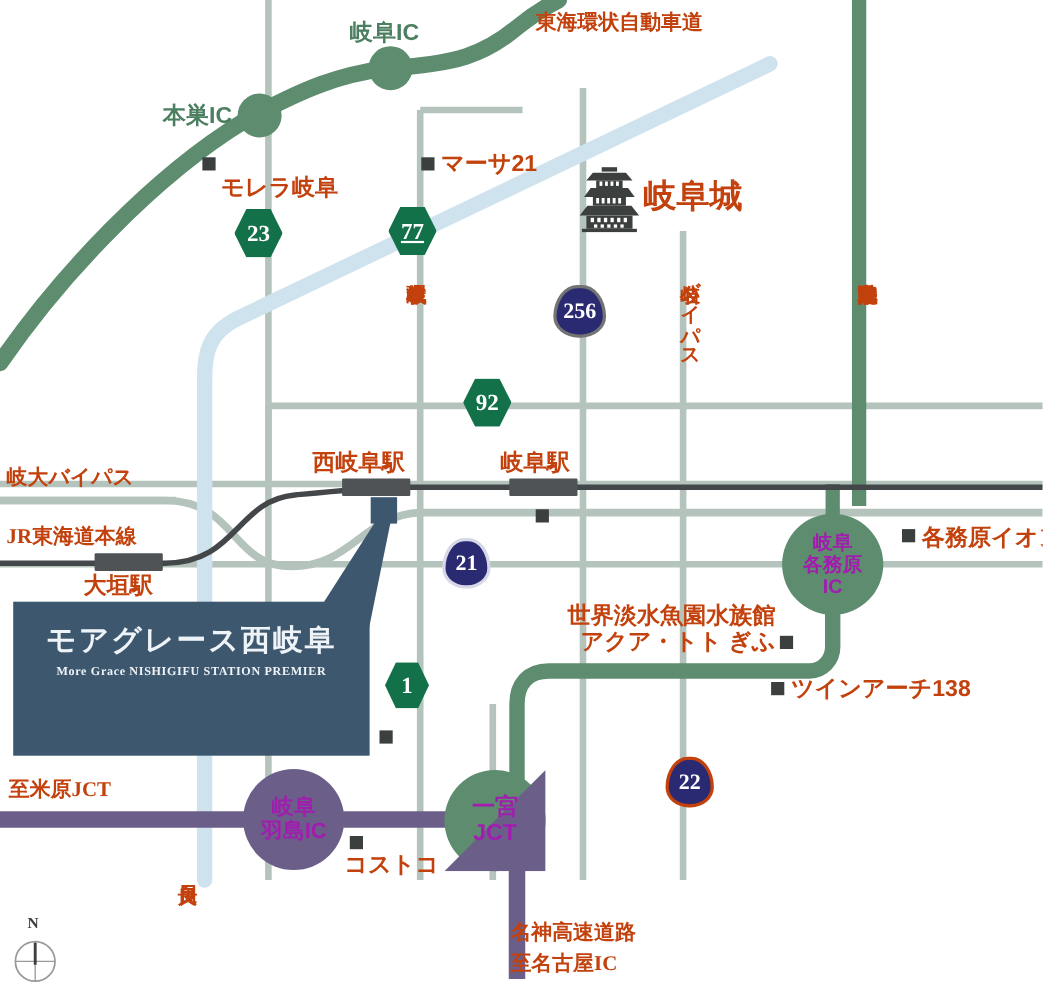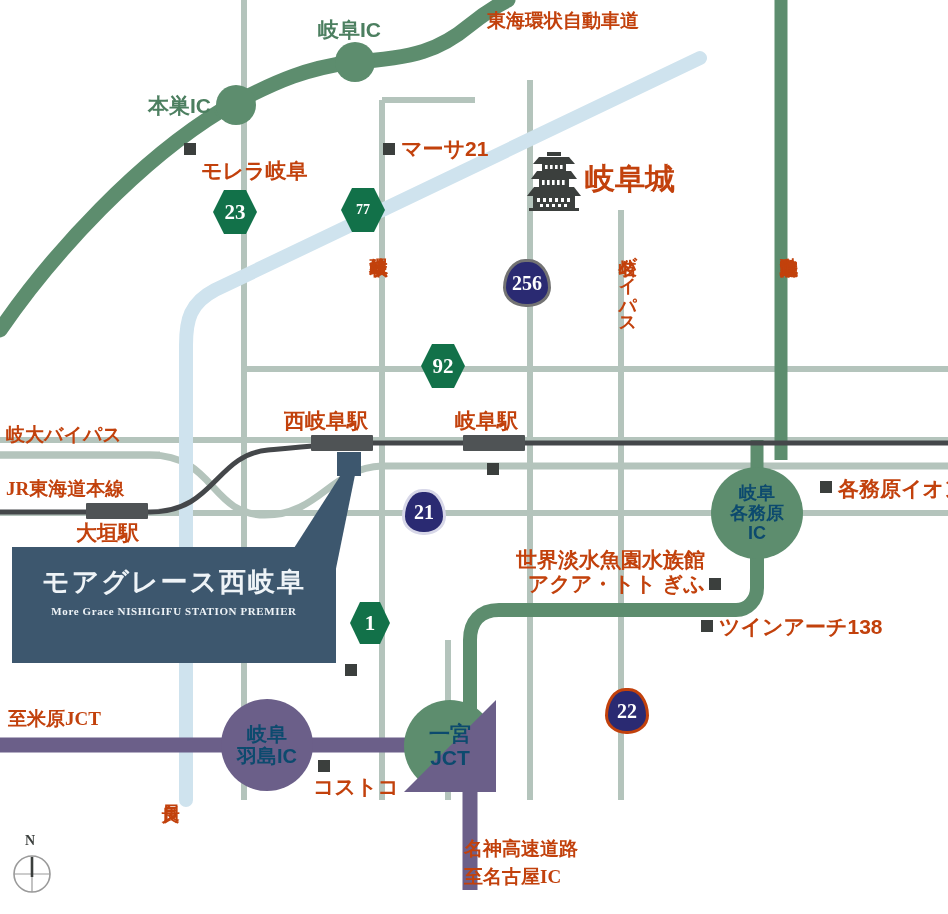--- a/index.html
+++ b/index.html
@@ -6,21 +6,21 @@
   body{font-family:"Liberation Sans","DejaVu Sans",sans-serif;}
   #map-root{position:relative;width:948px;height:914px;background:#ffffff;overflow:hidden;}
   #map-svg{position:absolute;left:0;top:0;width:948px;height:914px;}
   .lbl{position:absolute;white-space:nowrap;color:#c2410c;line-height:1.15;}
   .lbl-gothic{font-family:"Liberation Sans","DejaVu Sans",sans-serif;font-weight:700;}
   .lbl-mincho{font-family:"Liberation Serif","DejaVu Serif",serif;font-weight:700;}
   .vert{writing-mode:vertical-rl;text-orientation:upright;}
   .green-txt{color:#4c7f60;}
   .poi-sq{position:absolute;width:12px;height:12px;background:#3b3f3d;}
   .ic-circ{position:absolute;border-radius:50%;display:flex;align-items:center;justify-content:center;
-           text-align:center;color:#0c4a6e;font-family:"Liberation Sans","DejaVu Sans",sans-serif;font-weight:700;line-height:1.12;}
+           text-align:center;color:#a21caf;font-family:"Liberation Sans","DejaVu Sans",sans-serif;font-weight:700;line-height:1.12;}
   .shield{position:absolute;display:flex;align-items:center;justify-content:center;
           color:#ffffff;font-family:"Liberation Serif","DejaVu Serif",serif;font-weight:700;}
   .hex{clip-path:polygon(25% 0,75% 0,100% 50%,75% 100%,25% 100%,0 50%);background:#127149;}
   .site-box{position:absolute;background:#3d576e;color:#eef3f7;text-align:center;}
   .site-box .jp1{font-family:"Liberation Serif","DejaVu Serif",serif;font-weight:700;letter-spacing:2px;}
   .site-box .jp2{font-family:"Liberation Serif","DejaVu Serif",serif;font-weight:700;letter-spacing:2px;}
   .site-box .en{font-family:"Liberation Serif","DejaVu Serif",serif;font-weight:700;letter-spacing:.6px;}
 </style>
 </head>
 <body>
@@ -156,21 +156,21 @@
   <div class="poi-sq" style="left:487px;top:463px;"></div>
   <div class="poi-sq" style="left:820px;top:481px;"></div>
   <div class="poi-sq" style="left:709px;top:578px;"></div>
   <div class="poi-sq" style="left:701px;top:620px;"></div>
   <div class="poi-sq" style="left:345px;top:664px;"></div>
   <div class="poi-sq" style="left:318px;top:760px;"></div>
 
   <div class="shield hex" style="left:213px;top:190px;width:44px;height:44px;font-size:21px;">
     <span>23</span>
   </div>
-  <div class="shield hex" style="left:341px;top:188px;width:44px;height:44px;font-size:14px;">
+  <div class="shield hex" style="left:353px;top:188px;width:44px;height:44px;font-size:21px;text-decoration:underline;">
     <span>77</span>
   </div>
   <div class="shield hex" style="left:421px;top:344px;width:44px;height:44px;font-size:21px;">
     <span>92</span>
   </div>
   <div class="shield hex" style="left:350px;top:602px;width:40px;height:42px;font-size:21px;">
     <span>1</span>
   </div>
 
   <div class="shield" style="left:503px;top:259px;width:48px;height:48px;font-size:20px;background:#2a2a72;
@@ -234,20 +234,20 @@
   <div class="lbl lbl-gothic" style="left:838px;top:477px;font-size:21px;">各務原イオン</div>
 
   <div class="lbl lbl-gothic" style="left:513px;top:548px;font-size:21px;text-align:right;width:192px;">
     <div>世界淡水魚園水族館</div>
     <div>アクア・トト ぎふ</div>
   </div>
 
   <div class="lbl lbl-gothic" style="left:719px;top:615px;font-size:21px;">ツインアーチ138</div>
   <div class="lbl lbl-gothic" style="left:313px;top:775px;font-size:21px;">コストコ</div>
 
-  <div class="site-box" style="left:12px;top:547px;width:324px;height:116px;">
+  <div class="site-box" style="left:12px;top:547px;width:324px;height:140px;">
     <div class="jp1" style="font-size:27px;margin-top:17px;">モアグレース西岐阜</div>
     <div class="en" style="font-size:11px;margin-top:5px;">More Grace NISHIGIFU STATION PREMIER</div>
   </div>
 
   <div class="lbl lbl-mincho" style="left:25px;top:833px;font-size:14px;color:#3b3f3d;">N</div>
 
 </div>
 
 </body></html>

